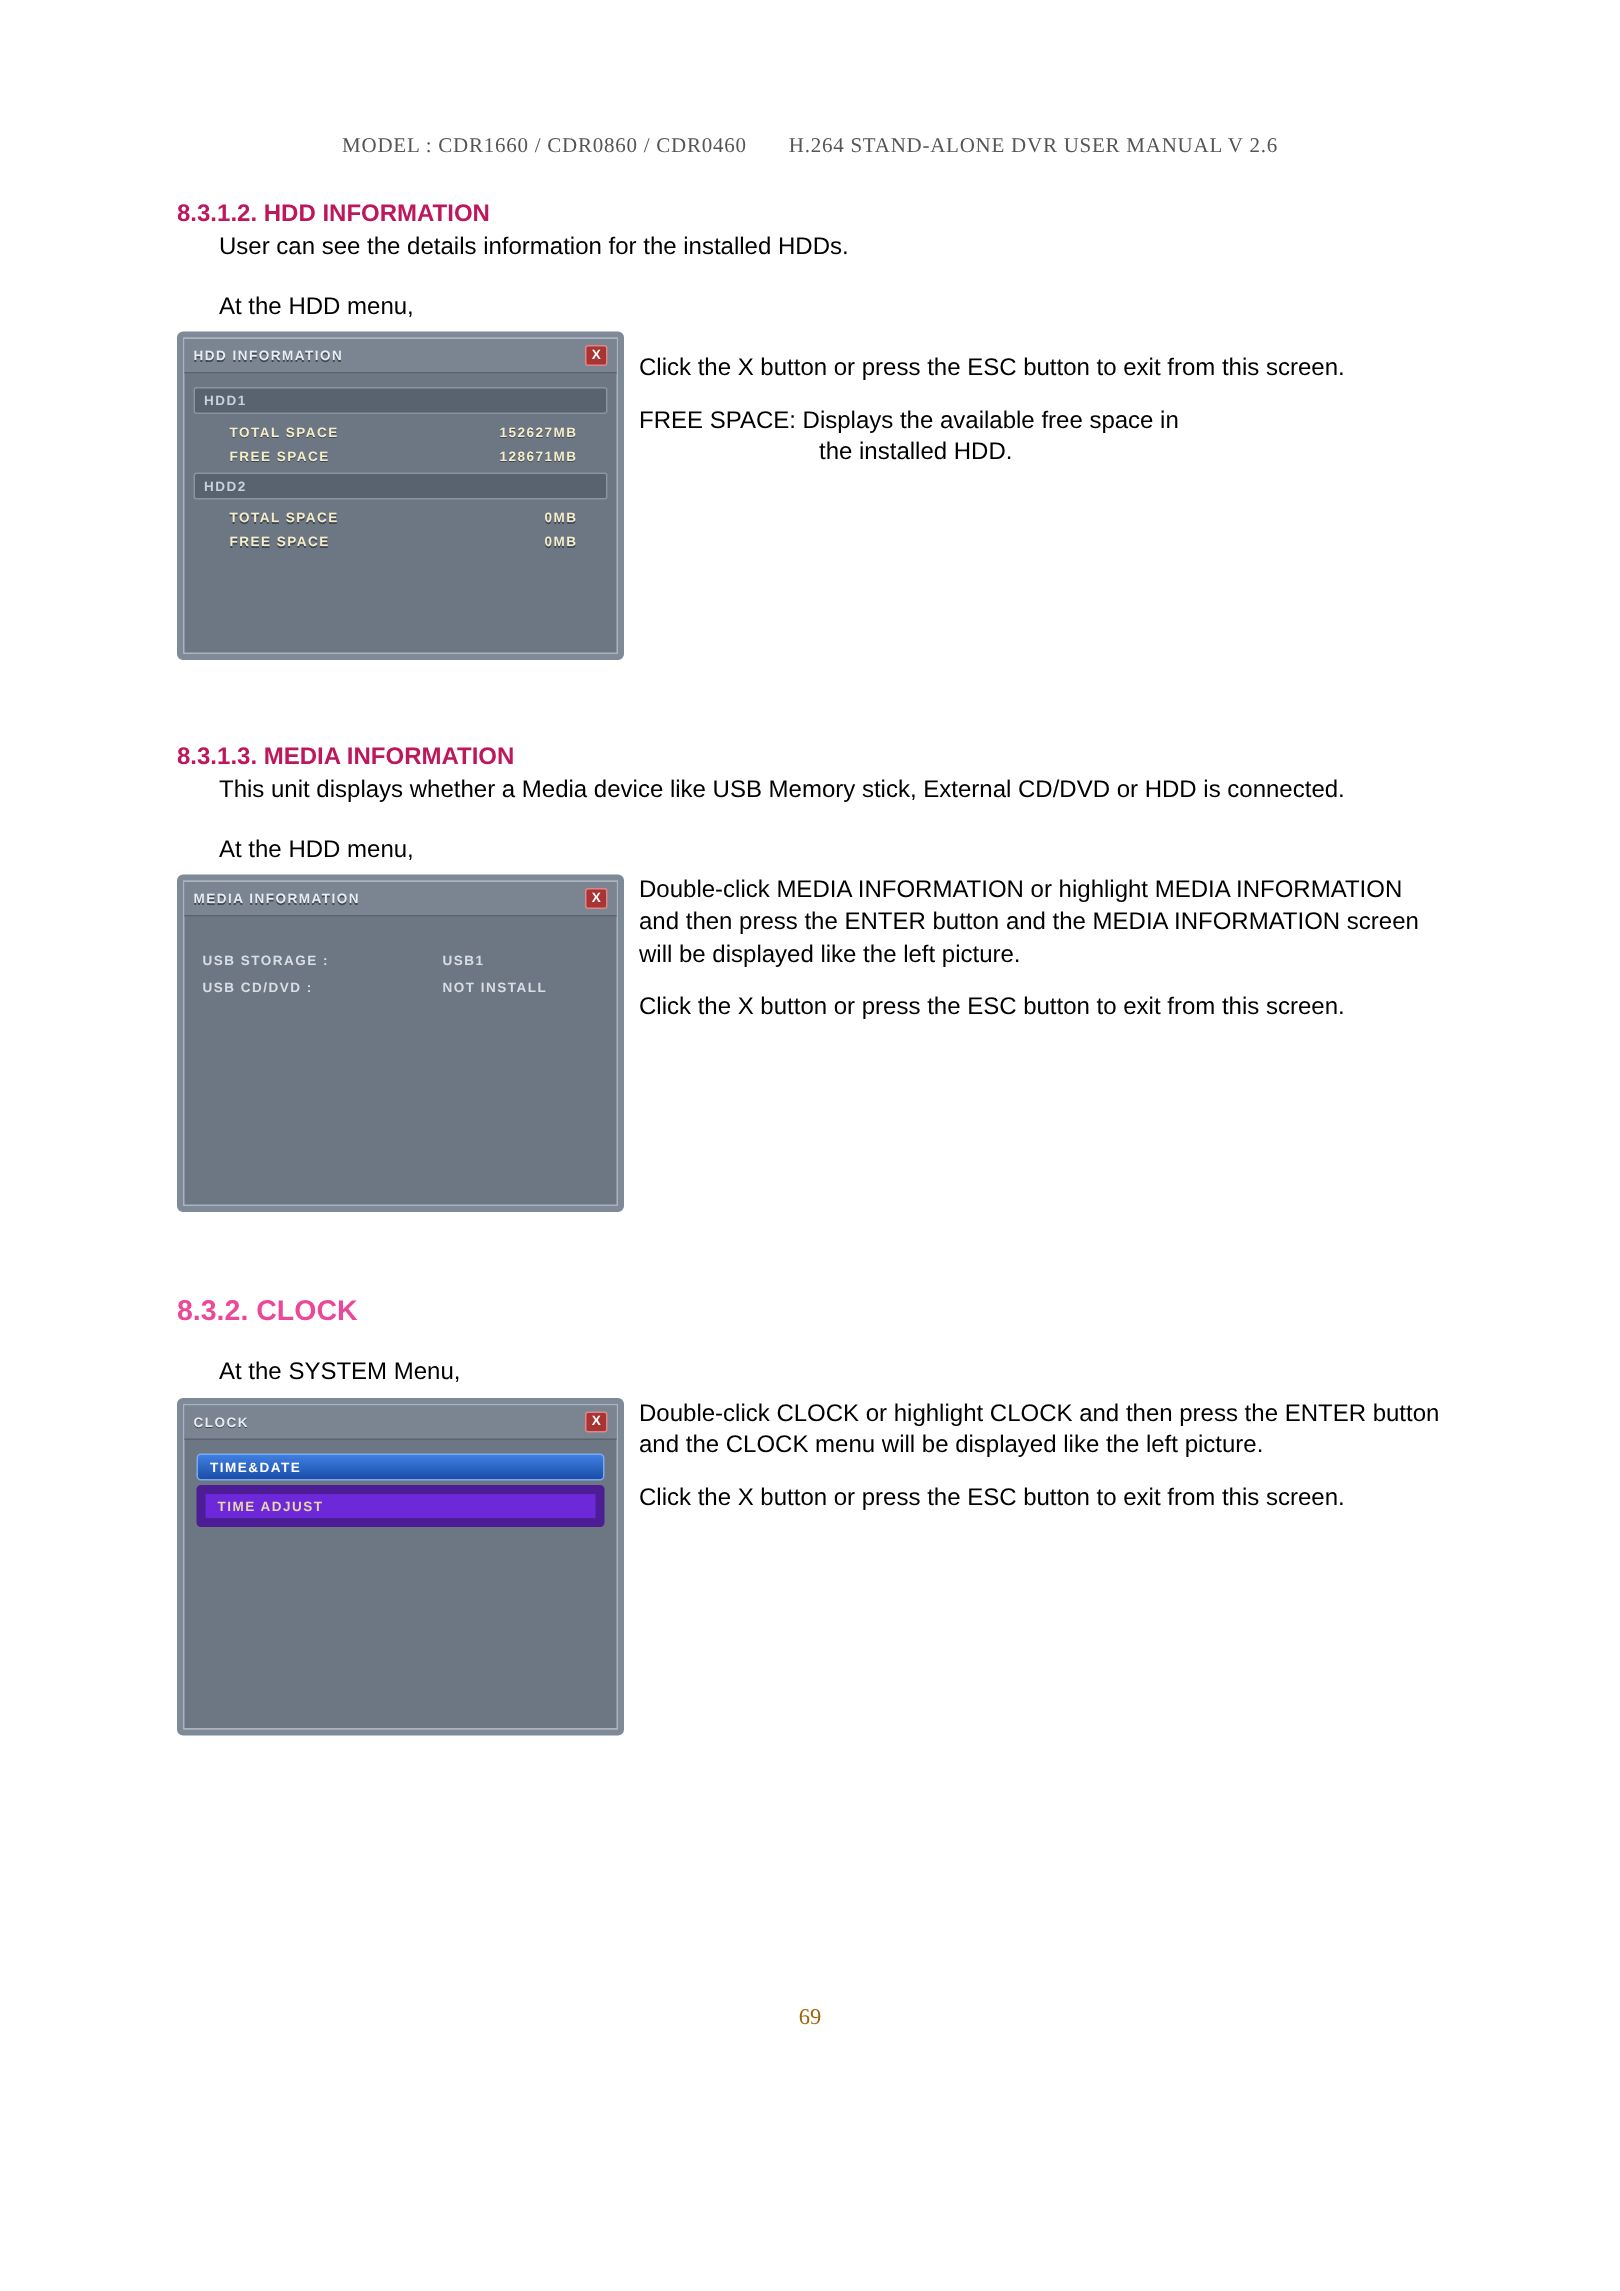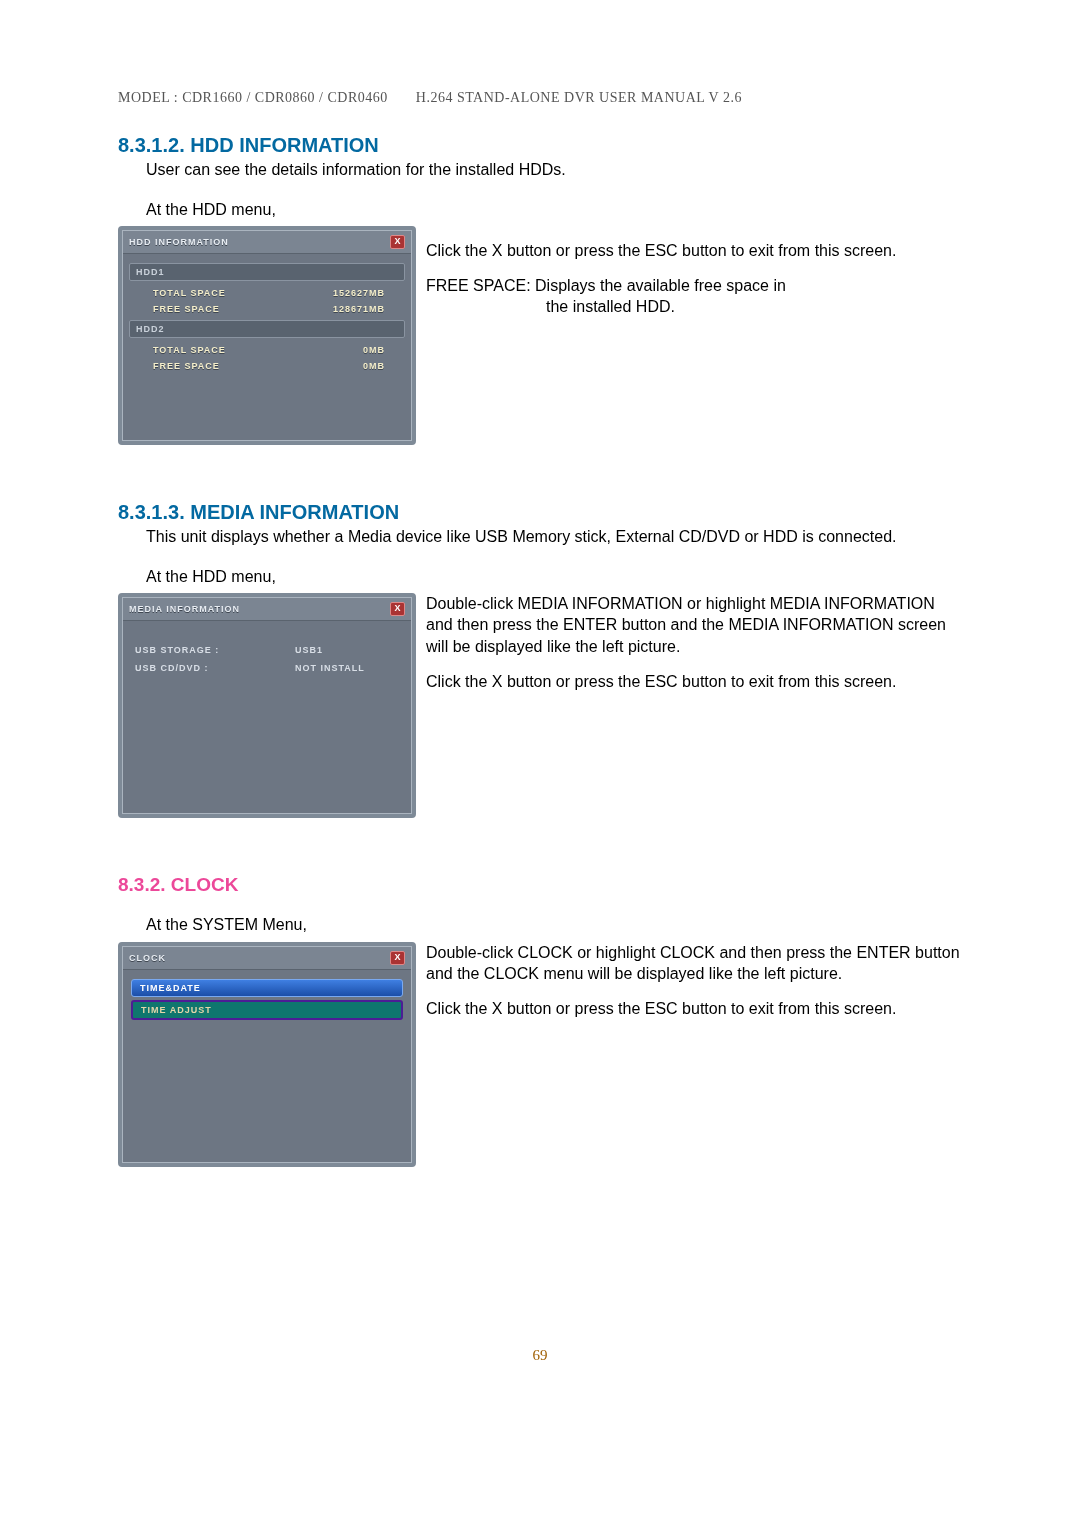--- a/index.html
+++ b/index.html
@@ -7,34 +7,34 @@
     background: #fff;
     font-family: Arial, Helvetica, sans-serif;
     color: #000;
     width: 1080px;
   }
   .page {
     padding: 90px 118px 60px 118px;
     box-sizing: border-box;
   }
   .doc-header {
-    text-align: left;
+    text-align: center;
     font-family: Georgia, "Times New Roman", serif;
     font-size: 14px;
     letter-spacing: 0.5px;
     color: #555;
     margin-bottom: 28px;
   }
   .doc-header .left {
     margin-right: 24px;
   }
   .sect-num-title {
-    color: #0369a1;
-    font-weight: bold;
-    font-size: 20px;
+    color: #be185d;
+    font-weight: bold;
+    font-size: 16px;
     margin: 0 0 2px 0;
   }
   .body-indent {
     margin-left: 28px;
     font-size: 16px;
     line-height: 1.35;
   }
   .subsection-title {
     color: #ec4899;
     font-size: 19px;
@@ -150,25 +150,25 @@
   }
   .field-row .fval {
     color: #d8dee6;
   }
 
   
   .menu-item {
     font-size: 9px;
     letter-spacing: 1px;
     padding: 3px 8px;
-    border: 2px solid #4c1d95;
+    border: 6px solid #4c1d95;
     border-radius: 3px;
     margin: 3px 2px;
     color: #e6d6a8;
-    background: #0f766e;
+    background: #6d28d9;
     font-weight: bold;
   }
   .menu-item.sel {
     background: linear-gradient(#3f7fe2, #1b4ea8);
     border: 1px solid #7aa9f0;
     color: #fff;
   }
   .clock .panel-body {
     min-height: 176px;
   }

